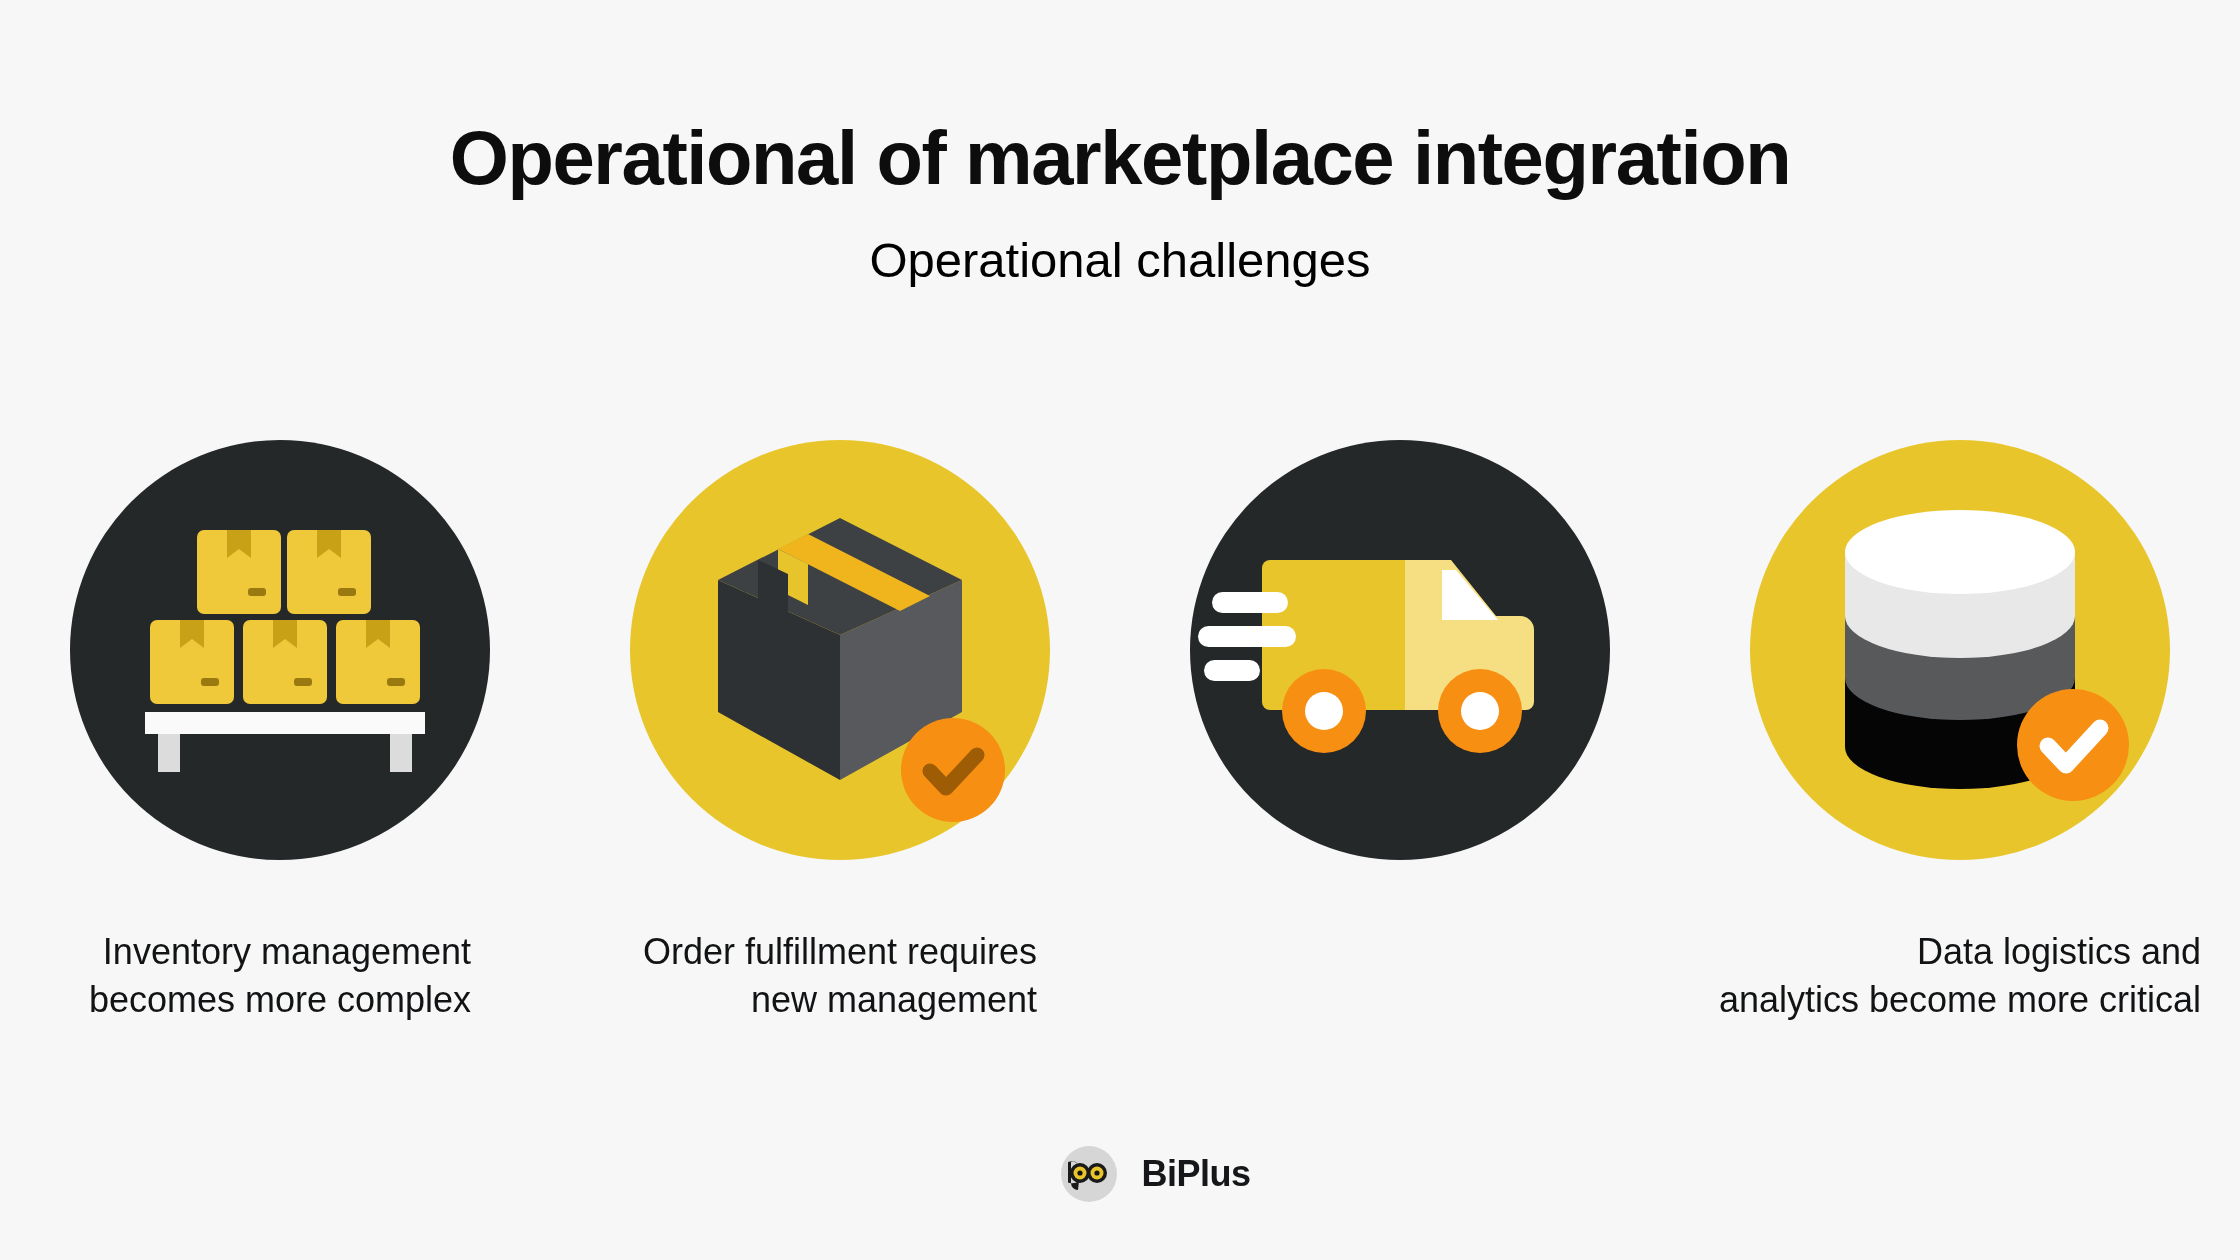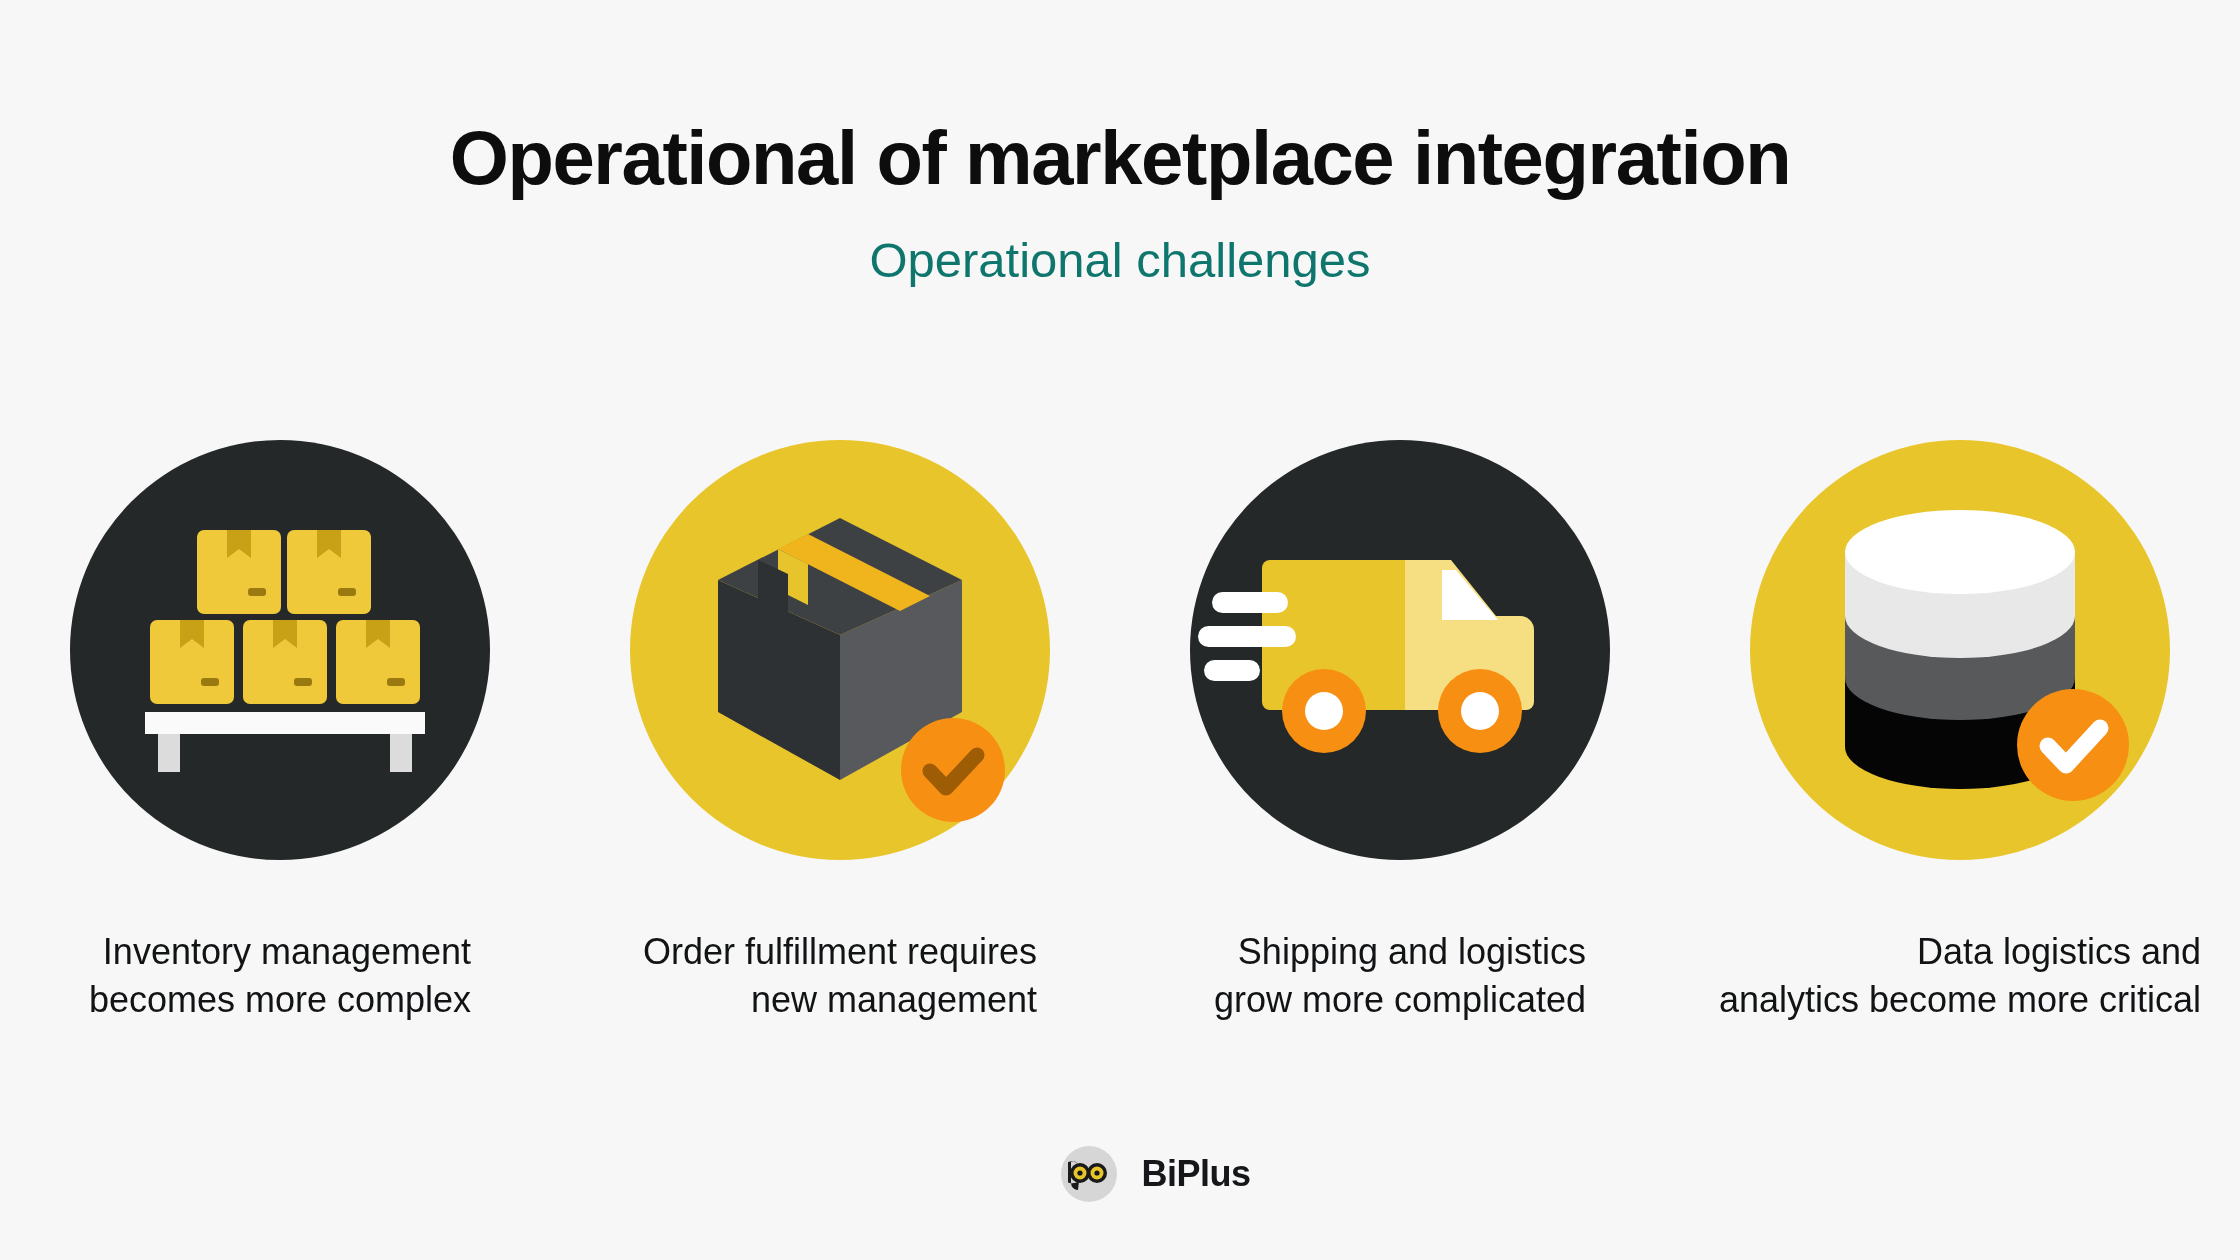--- a/index.html
+++ b/index.html
@@ -35,21 +35,21 @@
     font-weight: bold;
     color: #0D0D0D;
     letter-spacing: -1.4px;
     line-height: 1.05;
     margin: 0;
     white-space: nowrap;
   }
   .slide-subtitle {
     font-size: 49px;
     font-weight: normal;
-    color: #0f766e;
+    color: #000000;
     line-height: 1.1;
     margin: 36px 0 0 0;
     white-space: nowrap;
   }
 
   
   .cards {
     position: absolute;
     top: 440px;
     left: 0;
@@ -211,22 +211,20 @@
           <rect x="22" y="152" width="76" height="21" rx="10.5" fill="#FFFFFF"></rect>
           <rect x="8" y="186" width="98" height="21" rx="10.5" fill="#FFFFFF"></rect>
           <rect x="14" y="220" width="56" height="21" rx="10.5" fill="#FFFFFF"></rect>
 
           <circle cx="134" cy="271" r="42" fill="#F78F12"></circle>
           <circle cx="134" cy="271" r="19" fill="#FFFFFF"></circle>
           <circle cx="290" cy="271" r="42" fill="#F78F12"></circle>
           <circle cx="290" cy="271" r="19" fill="#FFFFFF"></circle>
         </svg>
       </div>
-      <div class="card-caption">Shipping and logistics
-grow more complicated</div>
     </div>
 
     <div class="card">
       <div class="icon-circle amber">
         <svg class="icon-art" viewBox="0 0 420 420">
 
           <path d="M95 232 v75 a115 42 0 0 0 230 0 v-75 z" fill="#050505"></path>
 
           <path d="M95 170 v68 a115 42 0 0 0 230 0 v-68 z" fill="#58595B"></path>
 

